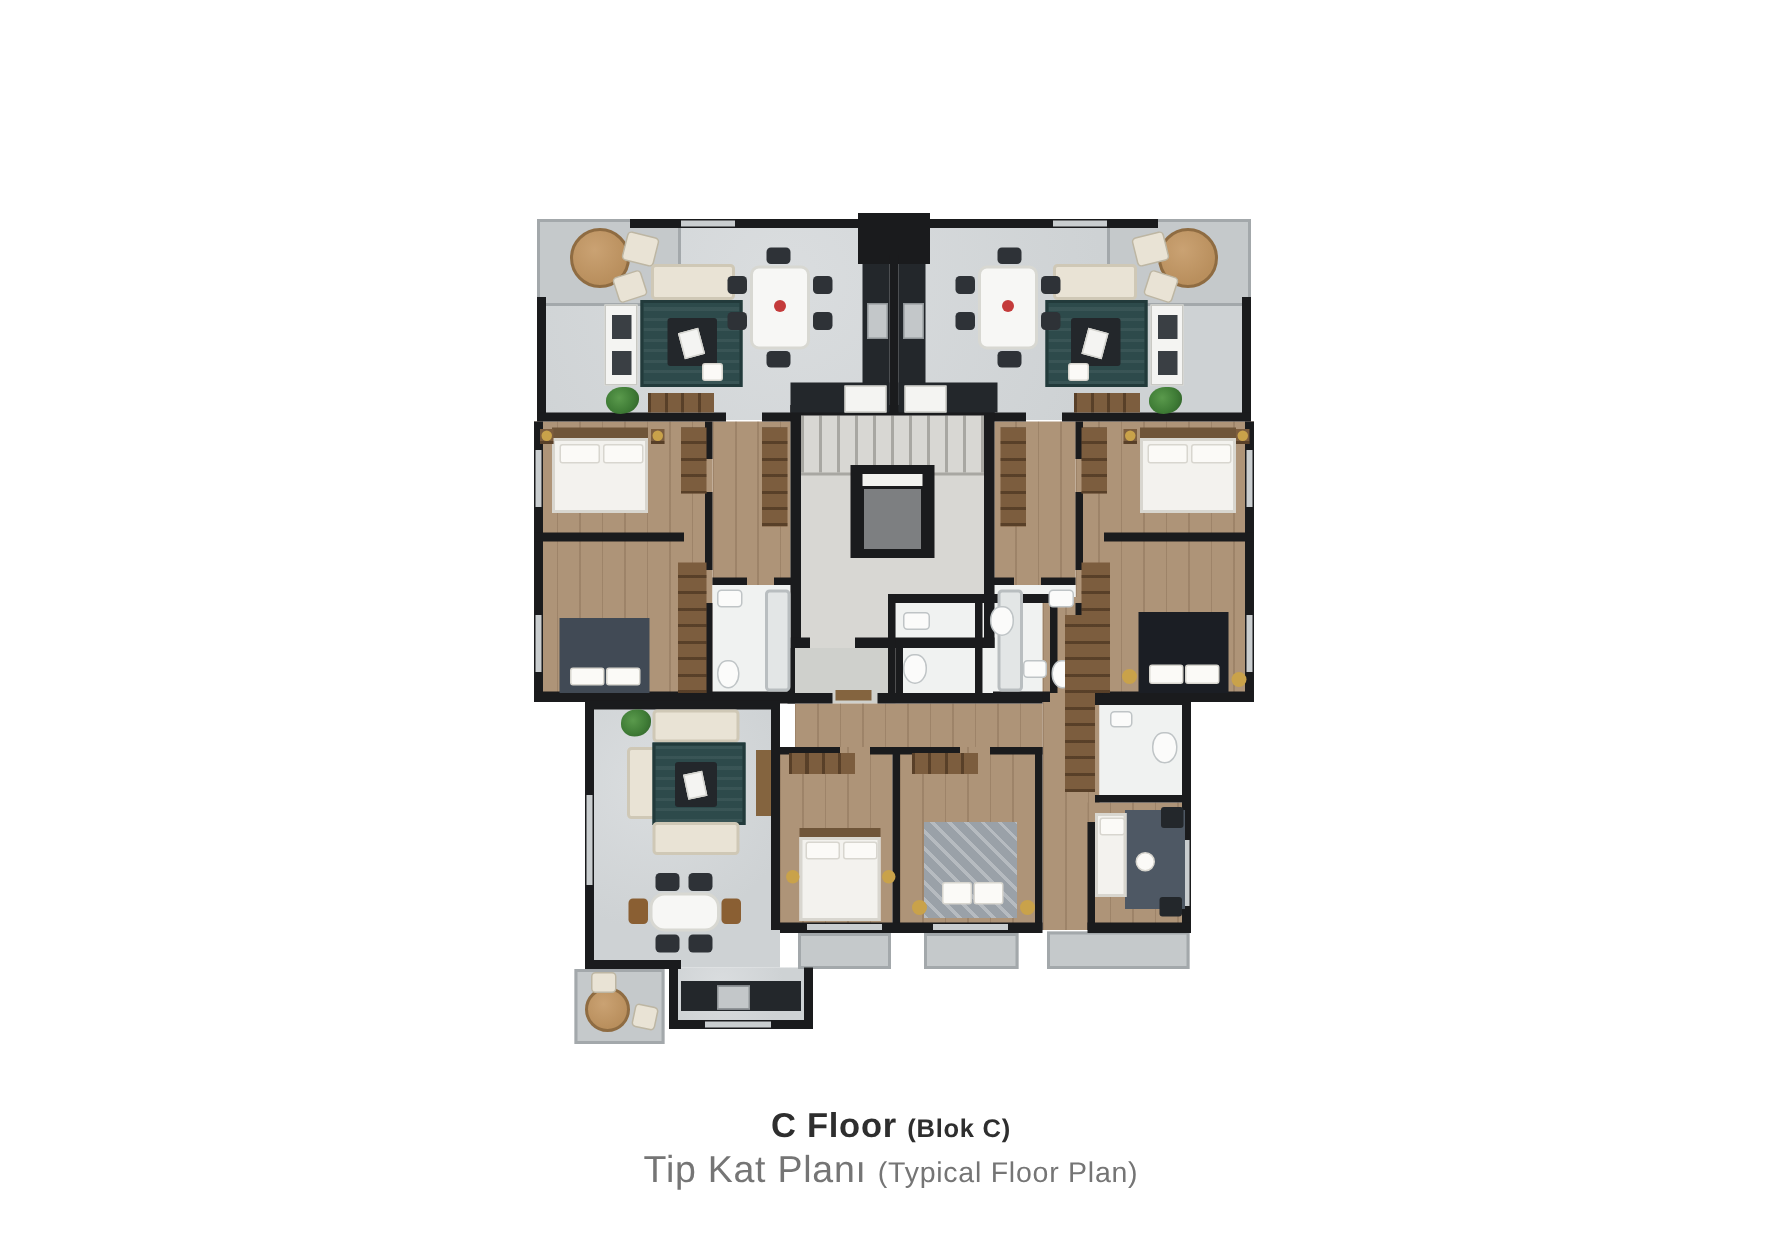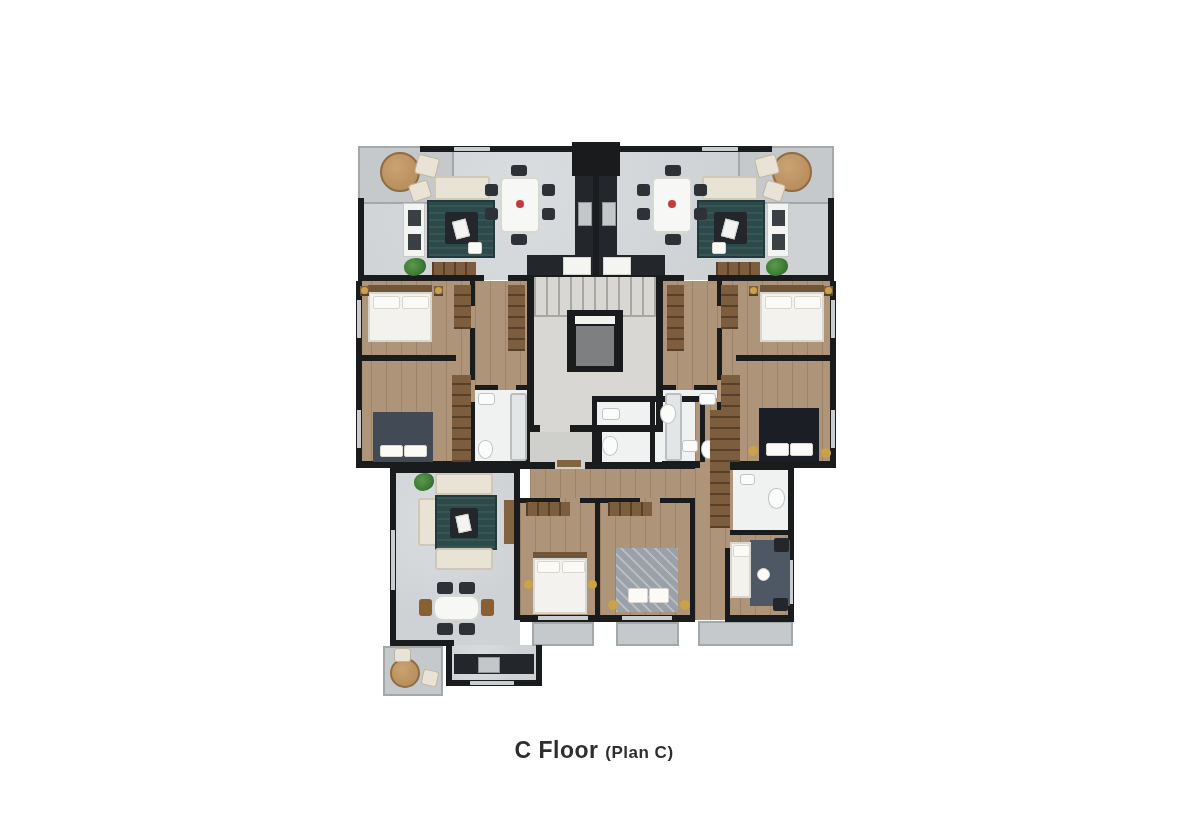--- a/index.html
+++ b/index.html
@@ -319,16 +319,20 @@
     <div class="a bedw" style="left:380px;top:402px;width:21px;height:56px"></div>
     <div class="a pillow" style="left:383px;top:405px;width:15px;height:10px"></div>
     <div class="a ctable" style="left:424px;top:398px;width:15px;height:14px"></div>
     <div class="a pillow" style="left:407px;top:428px;width:11px;height:11px;border-radius:50%"></div>
     <div class="a ctable" style="left:423px;top:458px;width:15px;height:13px"></div>
   </div>
 
   <div class="caption">
     <div class="cap1">
       <span>C Floor</span>
-      <span class="note">(Plan C)</span>
+      <span class="note">(Blok C)</span>
+    </div>
+    <div class="cap2">
+      <span>Tip Kat Planı</span>
+      <span class="note">(Typical Floor Plan)</span>
     </div>
   </div>
 </div>
 
 </body></html>

